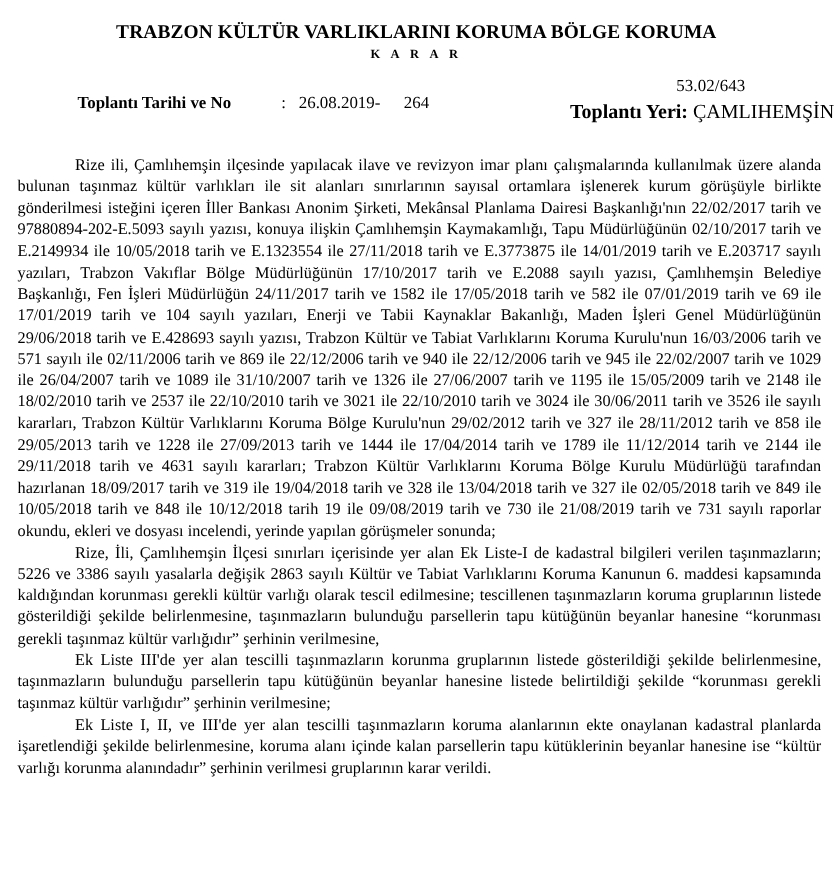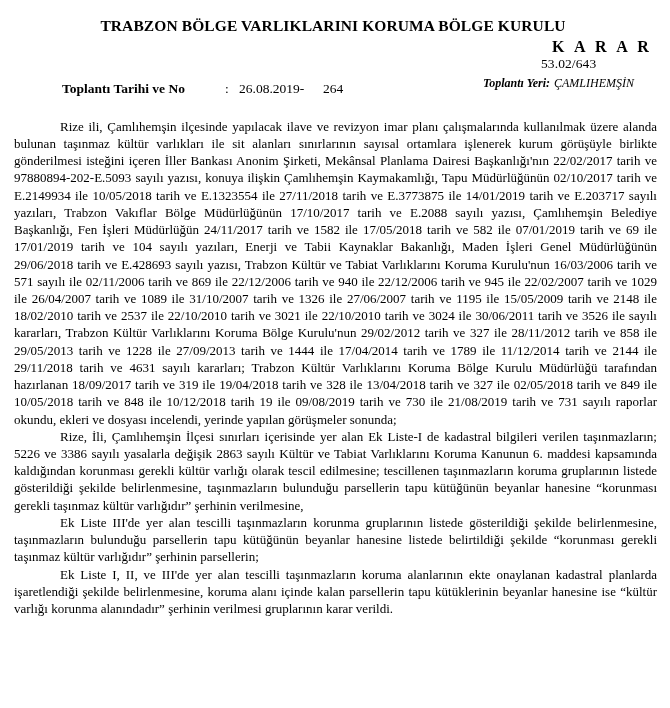--- a/index.html
+++ b/index.html
@@ -40,60 +40,59 @@
   .kurul-title {
     margin-top: 11px;
     text-align: center;
     font-size: 15.5px;
     font-weight: bold;
     letter-spacing: 0.1px;
     line-height: 1.15;
     padding-right: 6px;
   }
   .karar-word {
-    text-align: right;
-    font-size: 16px;
+    text-align: center;
+    font-size: 10px;
     font-weight: bold;
     letter-spacing: 3.2px;
     margin-top: 3px;
     padding-right: 6px;
   }
 
   .meta-zone {
     position: relative;
     height: 62px;
-    margin-top: 0;
+    margin-top: 12px;
   }
   .dosya-no {
     position: absolute;
     left: 527px;
     top: 0px;
     font-size: 13.5px;
     letter-spacing: 0.1px;
   }
   .yeri-row {
     position: absolute;
-    left: 469px;
+    left: 442px;
     top: 20px;
-    font-size: 12px;
+    font-size: 16px;
     white-space: nowrap;
-    font-style: italic;
   }
   .yeri-row .lbl {
     font-weight: bold;
   }
   .yeri-row .val {
     font-weight: normal;
     margin-left: 4px;
   }
 
   .dates {
     position: absolute;
     left: 48px;
-    top: 24px;
+    top: 12px;
     font-size: 13.5px;
     line-height: 1.32;
     white-space: nowrap;
   }
   .dates .row {
     display: block;
   }
   .dates .lbl {
     display: inline-block;
     width: 163px;
@@ -127,21 +126,21 @@
   .body-text b {
     font-weight: normal;
   }
 </style>
 </head>
 <body>
 
 <div class="page">
 
 
-  <div class="kurul-title">TRABZON BÖLGE VARLIKLARINI KORUMA BÖLGE KURULU</div>
+  <div class="kurul-title">TRABZON KÜLTÜR VARLIKLARINI KORUMA BÖLGE KORUMA</div>
 
   <div class="karar-word">K A R A R</div>
 
   <div class="meta-zone">
 
     <div class="dosya-no">53.02/643</div>
 
     <div class="yeri-row">
       <span class="lbl">Toplantı Yeri:</span><span class="val">ÇAMLIHEMŞİN</span>
     </div>
@@ -154,19 +153,19 @@
 
   </div>
 
   <div class="body-text">
 
     <p>Rize ili, Çamlıhemşin ilçesinde yapılacak ilave ve revizyon imar planı çalışmalarında kullanılmak üzere alanda bulunan taşınmaz kültür varlıkları ile sit alanları sınırlarının sayısal ortamlara işlenerek kurum görüşüyle birlikte gönderilmesi isteğini içeren İller Bankası Anonim Şirketi, Mekânsal Planlama Dairesi Başkanlığı'nın 22/02/2017 tarih ve 97880894-202-E.5093 sayılı yazısı, konuya ilişkin Çamlıhemşin Kaymakamlığı, Tapu Müdürlüğünün 02/10/2017 tarih ve E.2149934 ile 10/05/2018 tarih ve E.1323554 ile 27/11/2018 tarih ve E.3773875 ile 14/01/2019 tarih ve E.203717 sayılı yazıları, Trabzon Vakıflar Bölge Müdürlüğünün 17/10/2017 tarih ve E.2088 sayılı yazısı, Çamlıhemşin Belediye Başkanlığı, Fen İşleri Müdürlüğün 24/11/2017 tarih ve 1582 ile 17/05/2018 tarih ve 582 ile 07/01/2019 tarih ve 69 ile 17/01/2019 tarih ve 104 sayılı yazıları, Enerji ve Tabii Kaynaklar Bakanlığı, Maden İşleri Genel Müdürlüğünün 29/06/2018 tarih ve E.428693 sayılı yazısı, Trabzon Kültür ve Tabiat Varlıklarını Koruma Kurulu'nun 16/03/2006 tarih ve 571 sayılı ile 02/11/2006 tarih ve 869 ile 22/12/2006 tarih ve 940 ile 22/12/2006 tarih ve 945 ile 22/02/2007 tarih ve 1029 ile 26/04/2007 tarih ve 1089 ile 31/10/2007 tarih ve 1326 ile 27/06/2007 tarih ve 1195 ile 15/05/2009 tarih ve 2148 ile 18/02/2010 tarih ve 2537 ile 22/10/2010 tarih ve 3021 ile 22/10/2010 tarih ve 3024 ile 30/06/2011 tarih ve 3526 ile sayılı kararları, Trabzon Kültür Varlıklarını Koruma Bölge Kurulu'nun 29/02/2012 tarih ve 327 ile 28/11/2012 tarih ve 858 ile 29/05/2013 tarih ve 1228 ile 27/09/2013 tarih ve 1444 ile 17/04/2014 tarih ve 1789 ile 11/12/2014 tarih ve 2144 ile 29/11/2018 tarih ve 4631 sayılı kararları; Trabzon Kültür Varlıklarını Koruma Bölge Kurulu Müdürlüğü tarafından hazırlanan 18/09/2017 tarih ve 319 ile 19/04/2018 tarih ve 328 ile 13/04/2018 tarih ve 327 ile 02/05/2018 tarih ve 849 ile 10/05/2018 tarih ve 848 ile 10/12/2018 tarih 19 ile 09/08/2019 tarih ve 730 ile 21/08/2019 tarih ve 731 sayılı raporlar okundu, ekleri ve dosyası incelendi, yerinde yapılan görüşmeler sonunda;</p>
 
     <p><span>Rize, İli, Çamlıhemşin İlçesi sınırları içerisinde yer alan Ek Liste-I de kadastral bilgileri verilen taşınmazların; 5226 ve 3386 sayılı yasalarla değişik 2863 sayılı Kültür ve Tabiat Varlıklarını Koruma Kanunun 6. maddesi kapsamında kaldığından korunması gerekli kültür varlığı olarak tescil edilmesine; tescillenen taşınmazların koruma gruplarının listede gösterildiği şekilde belirlenmesine, taşınmazların bulunduğu parsellerin tapu kütüğünün beyanlar hanesine </span><b>“korunması gerekli taşınmaz kültür varlığıdır”</b><span> şerhinin verilmesine,</span></p>
 
 
-    <p><span>Ek Liste III'de yer alan tescilli taşınmazların korunma gruplarının listede gösterildiği şekilde belirlenmesine, taşınmazların bulunduğu parsellerin tapu kütüğünün beyanlar hanesine listede belirtildiği şekilde </span><b>“korunması gerekli taşınmaz kültür varlığıdır”</b><span> şerhinin parsellerin;</span></p>
+    <p><span>Ek Liste III'de yer alan tescilli taşınmazların korunma gruplarının listede gösterildiği şekilde belirlenmesine, taşınmazların bulunduğu parsellerin tapu kütüğünün beyanlar hanesine listede belirtildiği şekilde </span><b>“korunması gerekli taşınmaz kültür varlığıdır”</b><span> şerhinin verilmesine;</span></p>
 
     <p><span>Ek Liste I, II, ve III'de yer alan tescilli taşınmazların koruma alanlarının ekte onaylanan kadastral planlarda işaretlendiği şekilde belirlenmesine, koruma alanı içinde kalan parsellerin tapu kütüklerinin beyanlar hanesine ise </span><b>“kültür varlığı korunma alanındadır”</b><span> şerhinin verilmesi gruplarının karar verildi.</span></p>
 
   </div>
 
 </div>
 
 </body></html>

